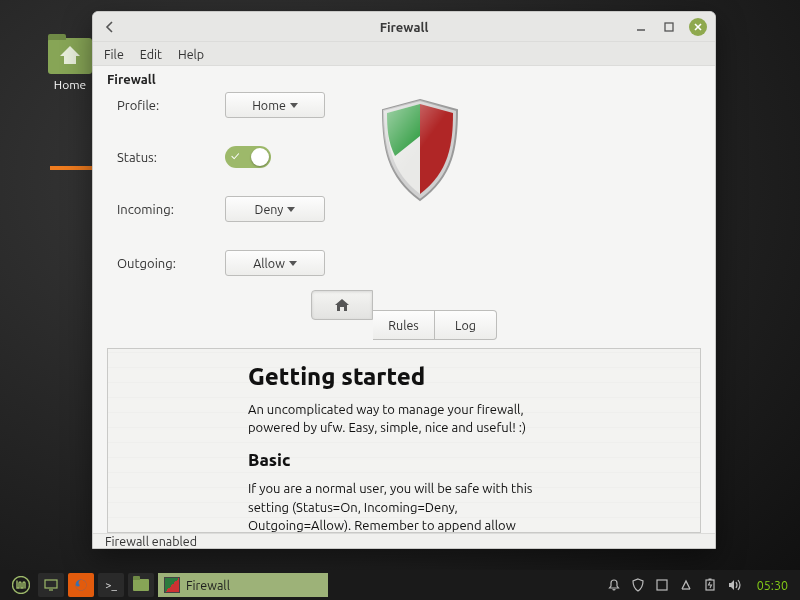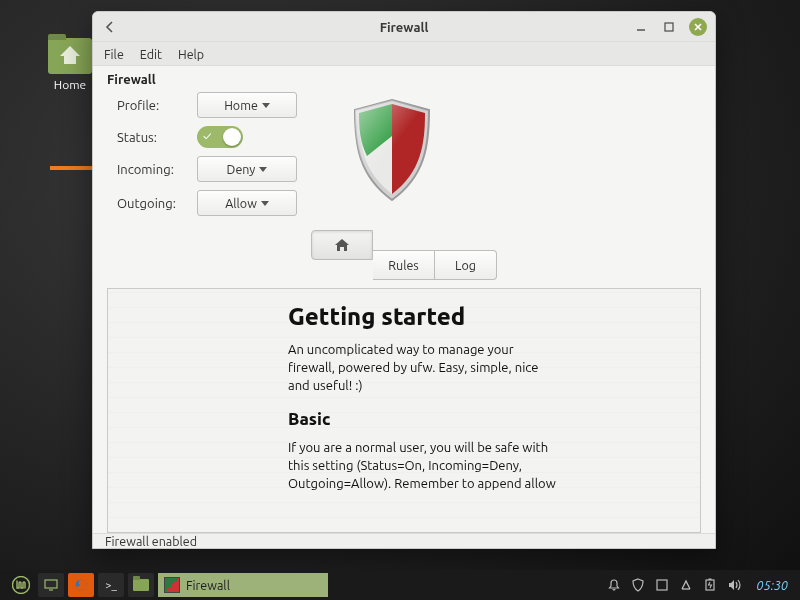--- a/index.html
+++ b/index.html
@@ -49,21 +49,21 @@
   }
   .titlebar .title { position:absolute; left:0; right:0; text-align:center; font-size:13px; font-weight:600; color:#3a3a3a; pointer-events:none;}
   .win-controls { margin-left:auto; display:flex; gap:12px; align-items:center; }
   .win-btn { width:16px; height:16px; display:flex; align-items:center; justify-content:center; color:#555; }
   .win-btn.close { width:18px; height:18px; background:#8fa94e; border-radius:50%; color:#fff; font-size:12px; line-height:1;}
   .menubar { height:24px; background:#e7e7e5; display:flex; align-items:center; gap:16px; padding:0 11px; font-size:12.5px; color:#333; border-bottom:1px solid #dcdcda;}
   .menubar span { cursor:default; }
   .app-body { flex:1; display:flex; flex-direction:column; padding:6px 14px 0 14px; overflow:hidden;}
   .section-label { font-weight:700; font-size:13px; color:#222; margin-bottom:6px;}
   .top-area { display:flex; gap:30px; }
-  .form { display:grid; grid-template-columns: 80px 100px; row-gap:8px; align-items:center; font-size:13px; color:#333; margin-left:10px;}
+  .form { display:grid; grid-template-columns: 80px 100px; row-gap:8px; align-items:center; font-size:13px; color:#333; margin-left:10px;gap:28px;}
   .form label { }
   .dropdown {
     height:26px; border:1px solid #bdbdbb; background:linear-gradient(#fdfdfd,#ededeb); border-radius:3px;
     display:flex; align-items:center; justify-content:center; gap:4px; font-size:12.5px; padding:0 8px; cursor:default;
   }
   .caret { width:0;height:0;border-left:4px solid transparent;border-right:4px solid transparent;border-top:5px solid #555;}
   .toggle {
     width:46px; height:22px; background:#9db96a; border-radius:11px; position:relative;
   }
   .toggle .check { position:absolute; left:6px; top:3px; color:#fff; font-size:12px;}
@@ -79,21 +79,21 @@
   .tab:last-child { border-radius:0 4px 4px 0; }
   .tab.active { background:linear-gradient(#f4f4f2,#e3e3e1); box-shadow:inset 0 1px 3px rgba(0,0,0,.12);}
   .content-pane {
     margin-top:8px; flex:1; border:1px solid #c9c9c7;
     background:
       repeating-linear-gradient(0deg, #f3f3f1 0 14px, #efefed 14px 15px),
       repeating-linear-gradient(90deg, #f3f3f1 0 14px, #efefed 14px 15px);
     overflow:hidden; position:relative;
   }
   .doc {
-    position:absolute; top:14px; left:140px; right:140px; color:#111;margin-left:40px;
+    position:absolute; top:14px; left:140px; right:140px; color:#111;
   }
   .doc h1 { font-size:24px; font-weight:800; margin-bottom:10px;}
   .doc p { font-size:13px; line-height:1.4; margin-bottom:14px;}
   .doc h2 { font-size:17px; font-weight:800; margin-bottom:10px; margin-top:4px;}
   .statusbar { height:15px; display:flex; align-items:center; padding:0 12px; font-size:12.5px; color:#333; border-top:1px solid #dcdcda; background:#f0f0ee;}
 
   
   .taskbar {
     position:absolute; bottom:0; left:0; right:0; height:30px; background:#1a1a1a;
     display:flex; align-items:center; padding:0 8px; gap:4px; color:#ccc; font-size:12px;
@@ -103,21 +103,21 @@
   .tb-btn.orange { background:#e25b0d; color:#fff;}
   .tb-btn.term { background:#2a2a2a; color:#ddd; font-size:11px;}
   .tb-btn.files { background:#2a2a2a;}
   .task-item {
     height:24px; padding:0 12px 0 6px; background:#9db278; color:#1d1d1d; display:flex; align-items:center; gap:6px;
     font-size:12.5px; min-width:170px;
   }
   .task-item .ticon { width:16px;height:16px; background:linear-gradient(135deg,#2d7a3e 50%,#c33 50%); border:1px solid #444;}
   .tray { margin-left:auto; display:flex; align-items:center; gap:10px; color:#bbb;}
   .tray svg { display:block; }
-  .clock { font-size:12.5px; color:#7dd3fc; margin-left:4px; margin-right:4px;font-style:italic;}
+  .clock { font-size:12.5px; color:#84cc16; margin-left:4px; margin-right:4px;}
 
   .folder-mini { width:16px; height:12px; background:#87a556; border-radius:1px; position:relative;}
   .folder-mini::before { content:""; position:absolute; top:-3px; left:0; width:7px; height:4px; background:#6f8a46; border-radius:1px 1px 0 0;}
 </style>
 </head>
 <body>
 
 <div class="desktop-icon">
   <div class="folder">
       <div class="house"></div>

